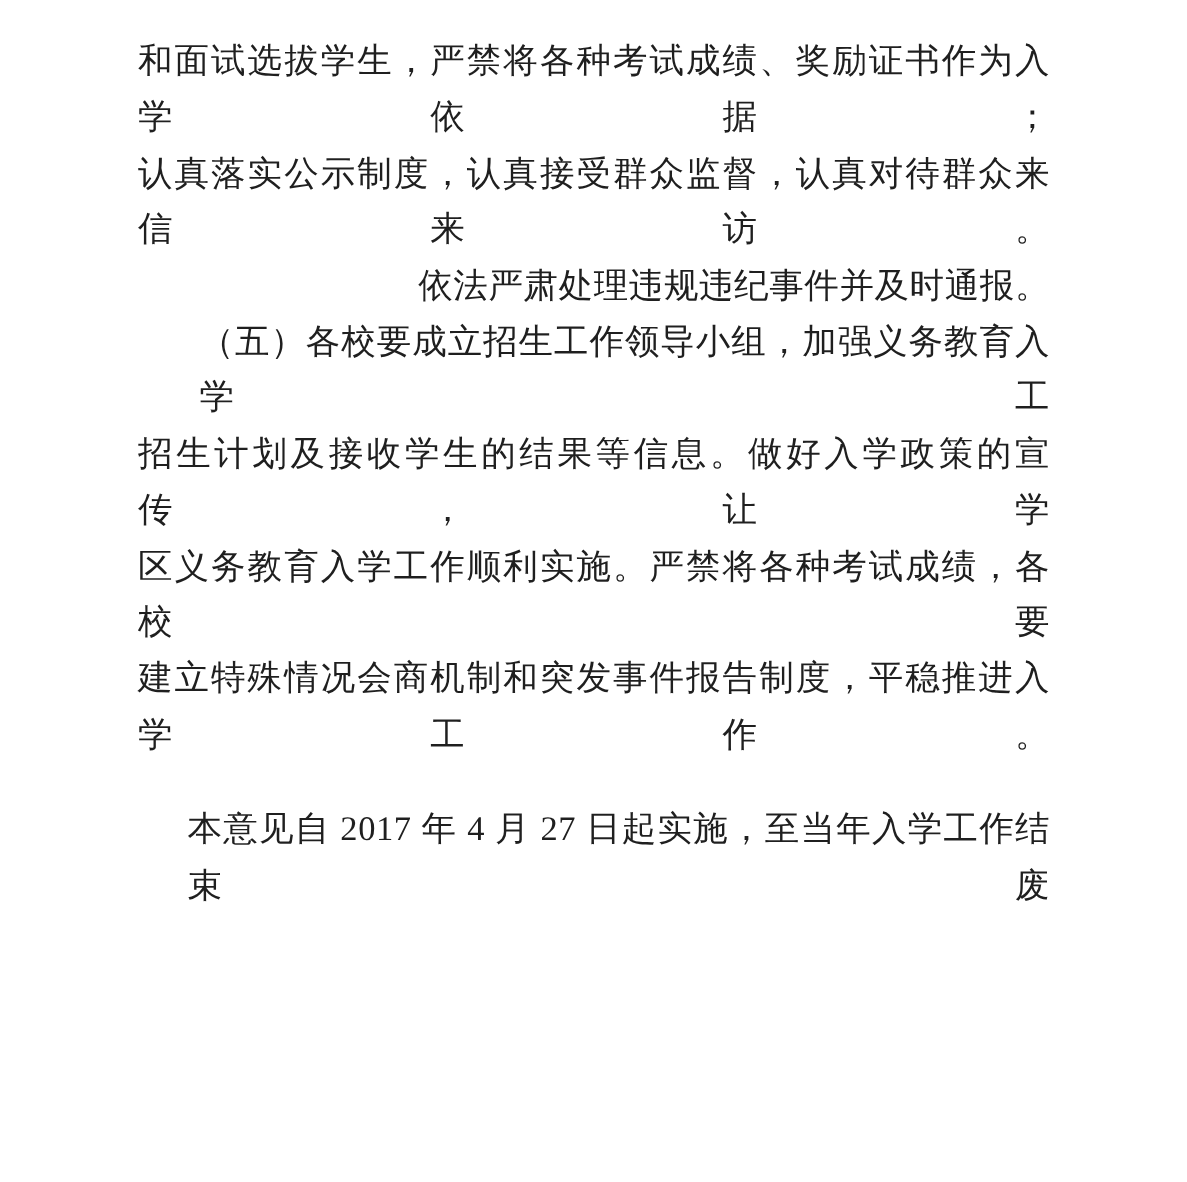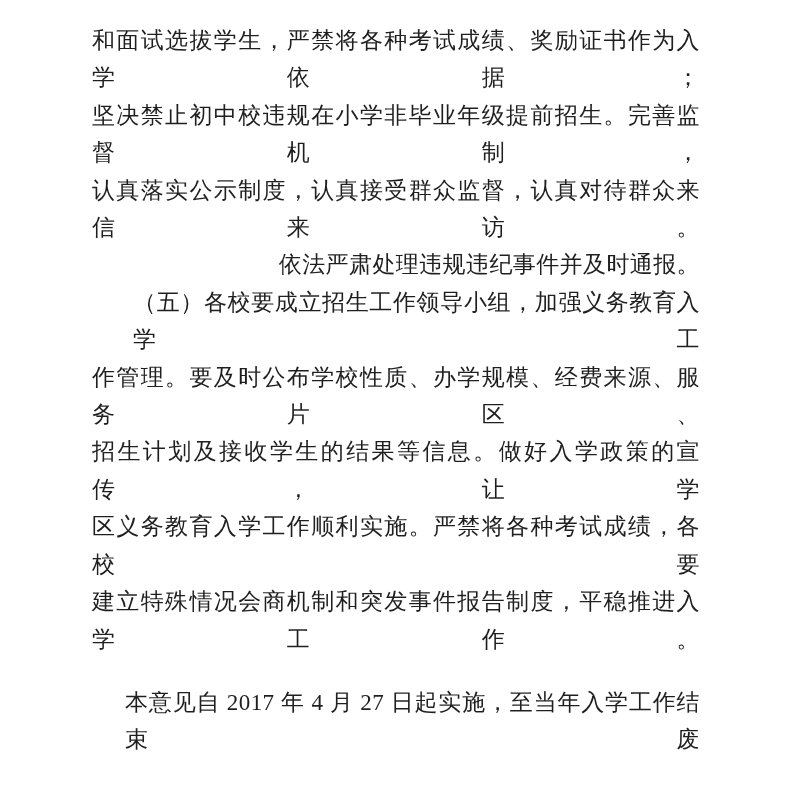--- a/index.html
+++ b/index.html
@@ -43,28 +43,26 @@
   .indent-p3 { padding-left: 33px; }
 </style>
 </head>
 <body>
 
 <div class="page">
   <div class="textcol">
 
     <section class="para">
       <div class="line jl">和面试选拔学生，严禁将各种考试成绩、奖励证书作为入学依据；</div>
-      <div class="line jl">坚决禁止初中校违规在小学非毕业年级提前招生。完善监督机制，</div>
       <div class="line jl">认真落实公示制度，认真接受群众监督，认真对待群众来信来访。</div>
       <div class="line">依法严肃处理违规违纪事件并及时通报。</div>
     </section>
 
     <section class="para">
       <div class="line jl indent-p2">（五）各校要成立招生工作领导小组，加强义务教育入学工</div>
-      <div class="line jl">作管理。要及时公布学校性质、办学规模、经费来源、服务片区、</div>
       <div class="line jl">招生计划及接收学生的结果等信息。做好入学政策的宣传，让学</div>
       <div class="line jl">区义务教育入学工作顺利实施。严禁将各种考试成绩，各校要</div>
       <div class="line jl">建立特殊情况会商机制和突发事件报告制度，平稳推进入学工作。</div>
     </section>
 
     <section class="para para-conclusion">
       <div class="line jl indent-p3">本意见自 2017 年 4 月 27 日起实施，至当年入学工作结束废</div>
 
     </section>
 

